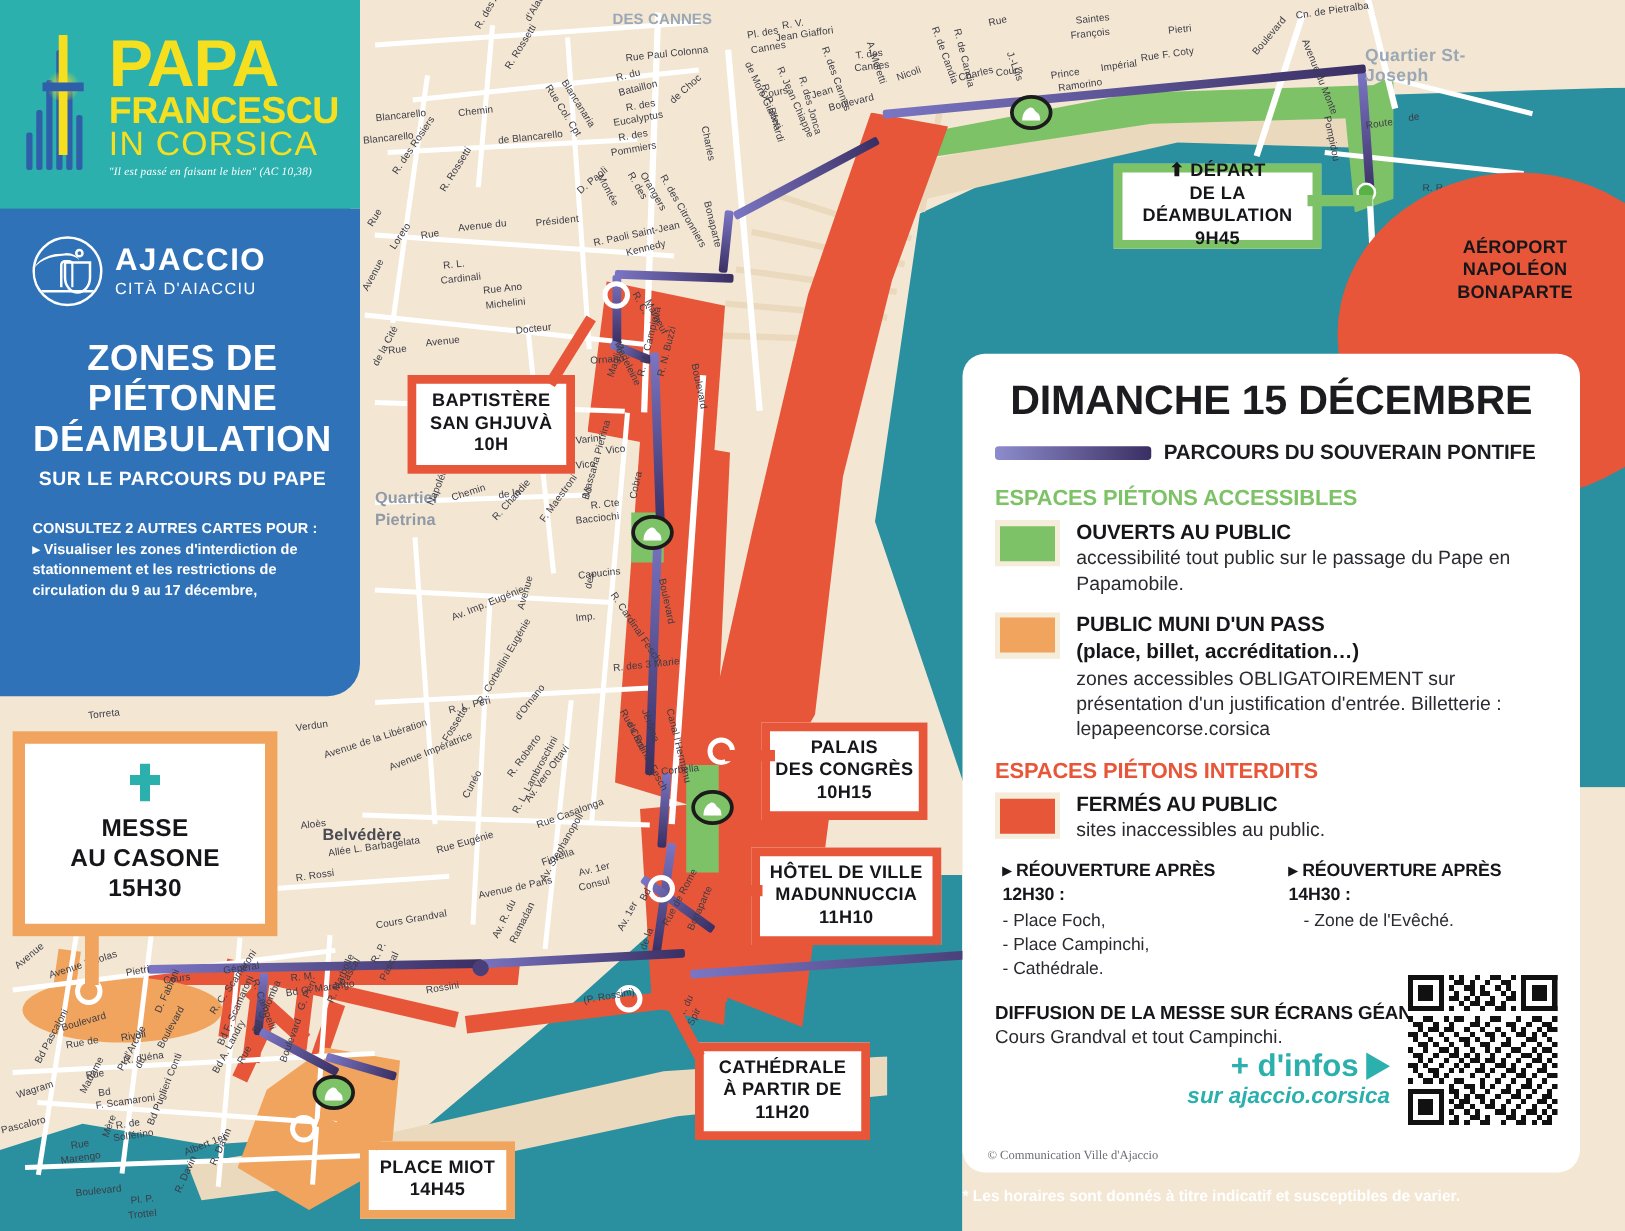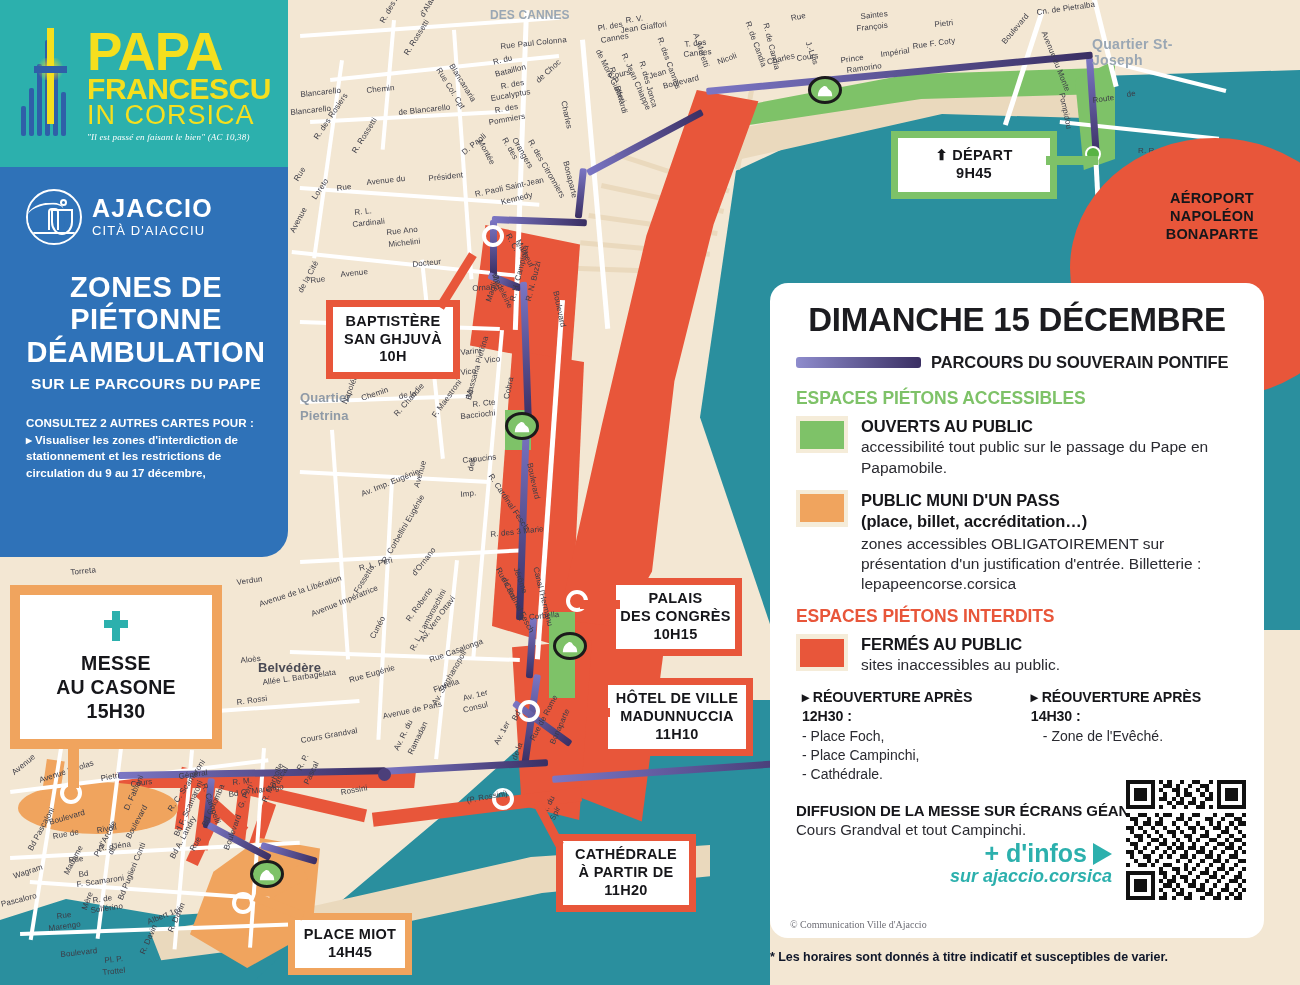--- a/index.html
+++ b/index.html
@@ -231,21 +231,21 @@
 
   #qr { position:absolute; right:18px; bottom:38px; width:120px; height:120px; }
 
   .credit {
     position:absolute; left:20px; bottom:8px;
     font-family:"Liberation Serif", serif; font-size:10px; color:#6d6d75;
   }
 
   #footnote {
     position:absolute; left:770px; top:950px; width:494px;
-    font-size:12.5px; font-weight:bold; color:#0f172a; letter-spacing:-.05px;
+    font-size:12.5px; font-weight:bold; color:#ffffff; letter-spacing:-.05px;
   }
 
   
   #airport {
     position:absolute; right:-60px; top:138px; width:290px; height:260px;
     background:#e8563a; border-radius:50%;
   }
   #airport-label {
     position:absolute; right:18px; top:190px; width:140px;
     text-align:center; font-weight:bold; font-size:14.5px;
@@ -658,20 +658,21 @@
 
 <div id="airport"></div>
 <div id="airport-label">
   <div>AÉROPORT</div>
   <div>NAPOLÉON</div>
   <div>BONAPARTE</div>
 </div>
 
 <div class="callout green" style="left:891px;top:131px;width:166px;height:68px;font-size:14.5px;">
   <span class="ln">⬆ DÉPART</span>
+  <span class="ln">DE LA DÉAMBULATION</span>
   <span class="ln">9H45</span>
 </div>
 <div class="stub" style="left:1046px;top:156px;width:52px;height:9px;background:#7ec268;"></div>
 
 <div class="callout red" style="left:326px;top:300px;width:134px;height:79px;font-size:14.5px;">
   <span class="ln">BAPTISTÈRE</span>
   <span class="ln">SAN GHJUVÀ</span>
   <span class="ln">10H</span>
 </div>
 <div class="stub" style="left:452px;top:250px;width:9px;height:62px;background:#e8563a;transform:rotate(32deg);"></div>

